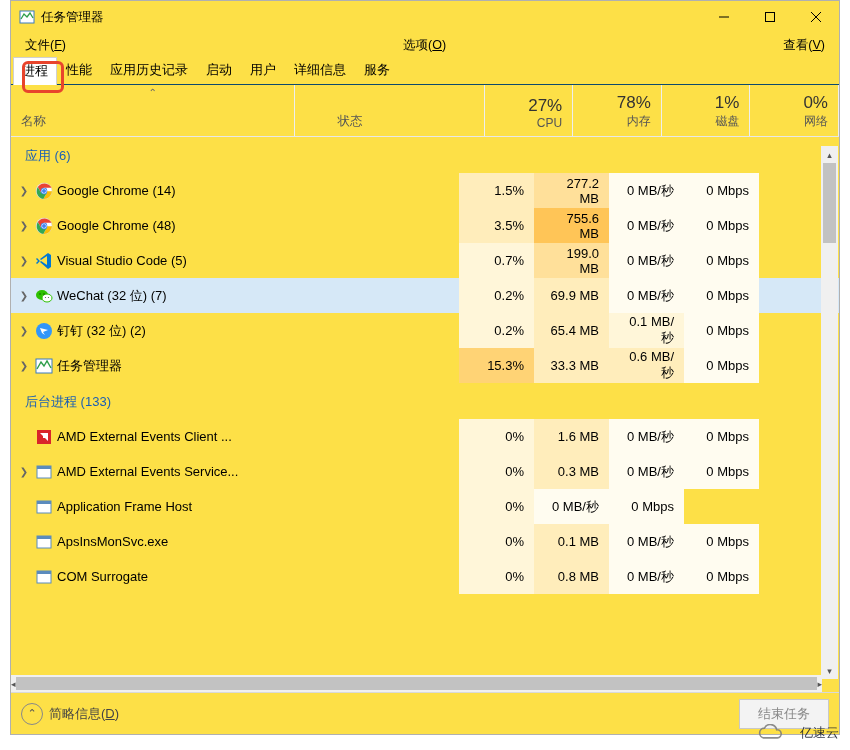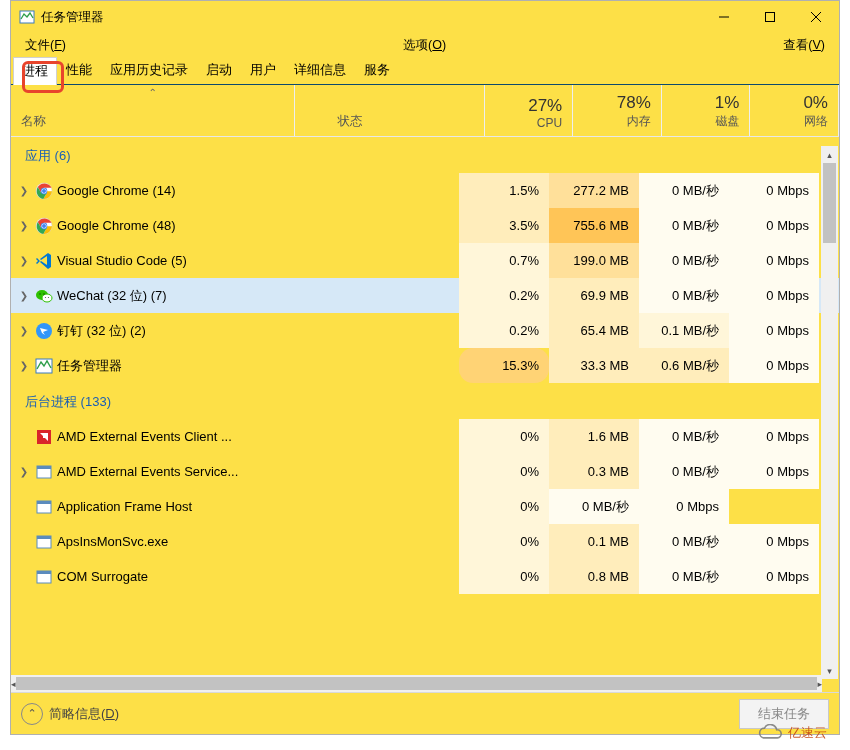--- a/index.html
+++ b/index.html
@@ -32,41 +32,41 @@
 
 .table-body { flex: 1; overflow-y: auto; font-size: 13px; }
 .group-header { padding: 10px 8px 8px 14px; color: #1a5fb4; font-size: 13px; }
 .row { display: flex; height: 35px; align-items: center; }
 .row.selected { background: #d6e8f7; }
 .cell-name { width: 290px; display: flex; align-items: center; padding-left: 6px; gap: 4px; }
 .cell-status { width: 158px; }
 .expand { width: 14px; color: #666; font-size: 10px; text-align: center; }
 .expand.blank { color: transparent; }
 .app-icon { width: 18px; height: 18px; display: inline-flex; align-items: center; justify-content: center; flex-shrink: 0; }
-.cell-val { width: 90px; padding: 0 10px; text-align: right; height: 100%; display: flex; align-items: center; justify-content: flex-end; }
+.cell-val { width: 75px; padding: 0 10px; text-align: right; height: 100%; display: flex; align-items: center; justify-content: flex-end; }
 .heat0 { background: #fffcf0; }
 .heat1 { background: #fff6d9; }
 .heat2 { background: #ffedbb; }
 .heat3 { background: #ffe09a; }
-.heat4 { background: #ffd375; border-radius: 14px; }
+.heat4 { background: #ffd375; }
 .heat5 { background: #ffc557; }
 
 .scrollbar-v { position: absolute; right: 1px; top: 145px; bottom: 55px; width: 17px; background: #f0f0f0; }
 .scroll-arrow { height: 17px; display: flex; align-items: center; justify-content: center; color: #555; font-size: 9px; }
 .scroll-thumb { background: #c2c2c2; height: 80px; margin: 0 2px; }
 
 .scrollbar-h { height: 17px; background: #f0f0f0; display: flex; margin-right: 17px; }
 .scroll-thumb-h { background: #c2c2c2; flex: 1; margin: 2px 0; }
 
 .footer { height: 42px; border-top: 1px solid #d9d9d9; display: flex; align-items: center; padding: 0 10px; justify-content: space-between; }
 .brief-btn { display: flex; align-items: center; gap: 6px; font-size: 13px; color: #444; }
 .brief-circle { width: 22px; height: 22px; border: 1px solid #888; border-radius: 50%; display: flex; align-items: center; justify-content: center; font-size: 11px; color: #555; }
 .end-task { padding: 5px 18px; border: 1px solid #c8c8c8; background: #f3f3f3; color: #888; font-size: 13px; }
 
-.watermark { position: absolute; right: 2px; bottom: 2px; width: 90px; height: 30px; display: flex; align-items: center; gap: 4px; font-size: 13px; color: #c2410c; opacity: 0.85; pointer-events: none; }
+.watermark { position: absolute; right: 2px; bottom: 2px; width: 90px; height: 30px; display: flex; align-items: center; gap: 16px; font-size: 13px; color: #0f172a; opacity: 0.85; pointer-events: none; }
 .watermark-cloud { width: 26px; height: 18px; }
 </style>
 </head>
 <body>
 
 <div class="window">
 
   <div class="titlebar">
     <span class="titlebar-icon">
       <svg viewBox="0 0 16 16">

